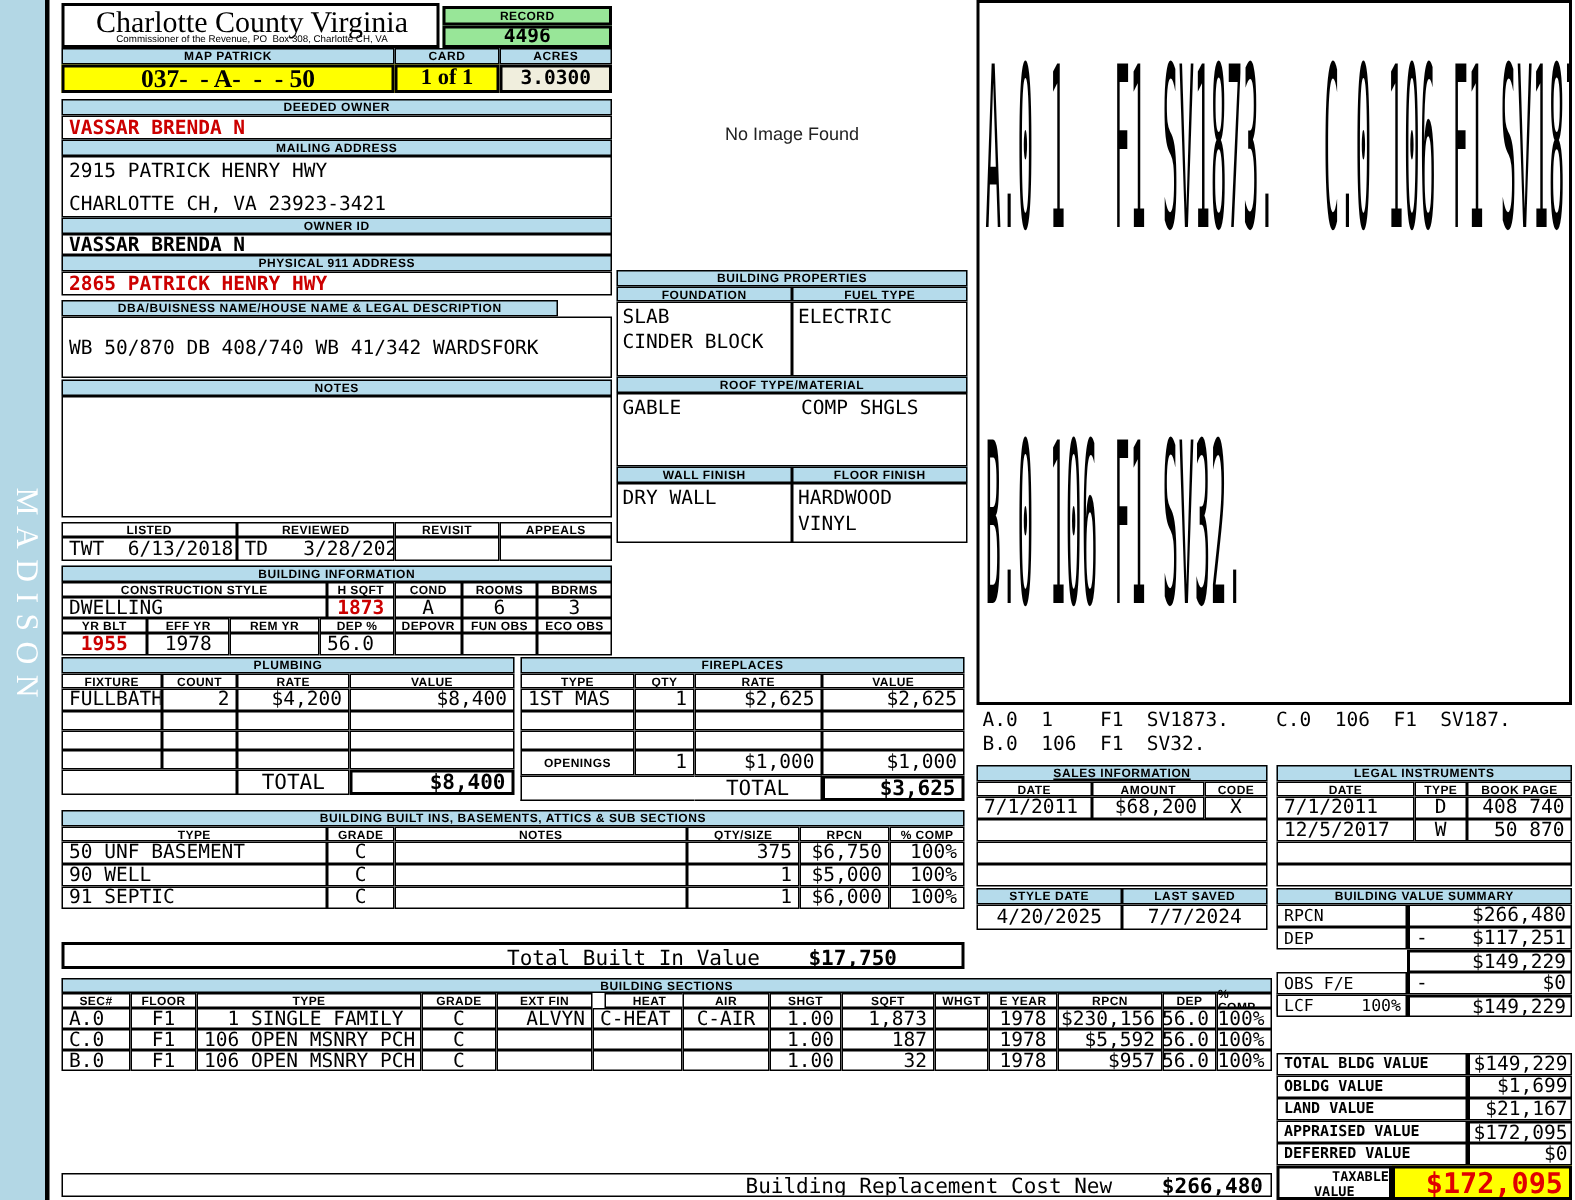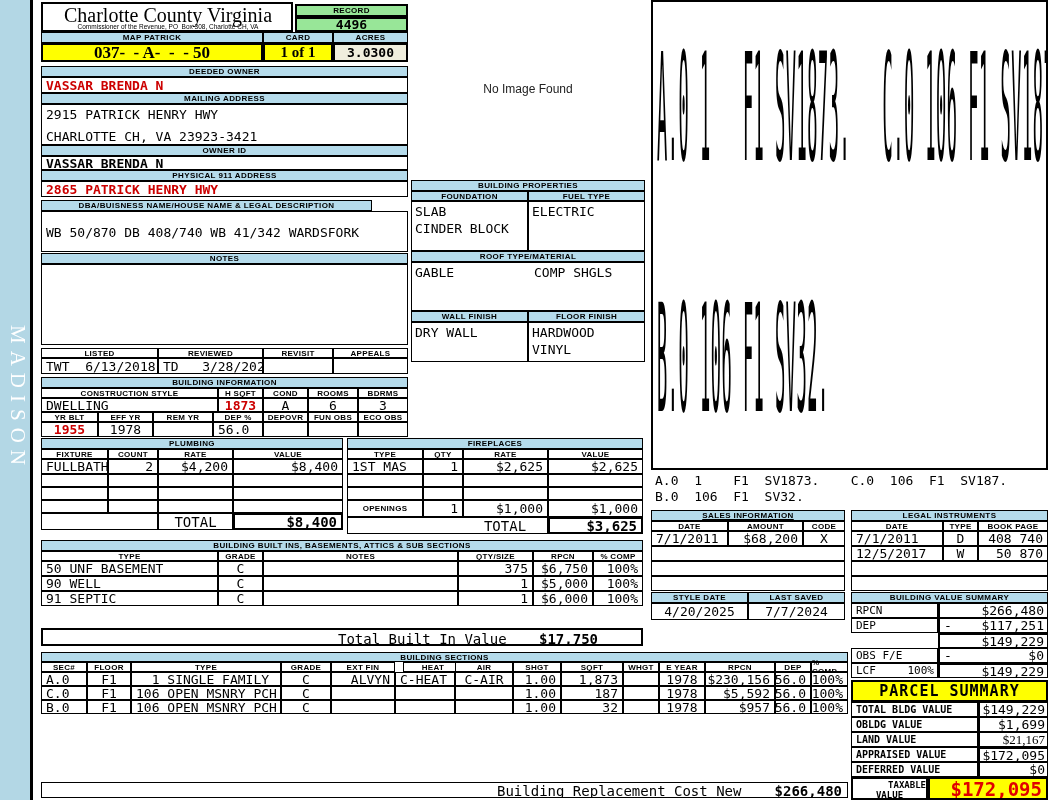--- a/index.html
+++ b/index.html
@@ -340,34 +340,33 @@
     </div>
     <div class="cell L" style="left:818px;top:663px;width:87px;height:15px;font-size:11px;">
       <span>LCF</span>
       <span style="margin-left:auto;padding-right:3px;">100%</span>
     </div>
     <div class="cell" style="left:905px;top:663px;width:110px;height:15px;border-left:2px solid #000;border-top:2px solid #000;">
       <span class="t" style="left:4px;"></span>
       <span style="margin-left:auto;padding-right:3px;">$149,229</span>
     </div>
 
-    <div class="cell b2 C bold" style="left:818px;top:680px;width:197px;height:22px;background:var(--yellow);font:bold 15px 'DejaVu Sans Mono',monospace;letter-spacing:1px;">PARCEL SUMMARY</div>
 
     <div class="cell L bold" style="left:818px;top:702px;width:127px;height:15px;font-size:10px;">TOTAL BLDG VALUE</div>
     <div class="cell" style="left:945px;top:702px;width:70px;height:15px;border-left:2px solid #000;">
       <span class="t" style="left:-11px;"></span>
       <span style="margin-left:auto;padding-right:2px;">$149,229</span>
     </div>
     <div class="cell L bold" style="left:818px;top:717px;width:127px;height:15px;font-size:10px;">OBLDG VALUE</div>
     <div class="cell" style="left:945px;top:717px;width:70px;height:15px;border-left:2px solid #000;">
       
       <span style="margin-left:auto;padding-right:2px;">$1,699</span>
     </div>
     <div class="cell L bold" style="left:818px;top:732px;width:127px;height:15px;font-size:10px;">LAND VALUE</div>
-    <div class="cell" style="left:945px;top:732px;width:70px;height:15px;border-left:2px solid #000;font-family:Liberation Serif, serif;">
+    <div class="cell" style="left:945px;top:732px;width:70px;height:15px;border-left:2px solid #000;">
       
       <span style="margin-left:auto;padding-right:2px;">$21,167</span>
     </div>
     <div class="cell L bold" style="left:818px;top:747px;width:127px;height:15px;font-size:10px;">APPRAISED VALUE</div>
     <div class="cell" style="left:945px;top:747px;width:70px;height:15px;border-left:2px solid #000;border-top:2px solid #000;">
       <span class="t" style="left:-11px;"></span>
       <span style="margin-left:auto;padding-right:2px;">$172,095</span>
     </div>
     <div class="cell L bold" style="left:818px;top:762px;width:127px;height:15px;font-size:10px;">DEFERRED VALUE</div>
     <div class="cell" style="left:945px;top:762px;width:70px;height:15px;border-left:2px solid #000;">

